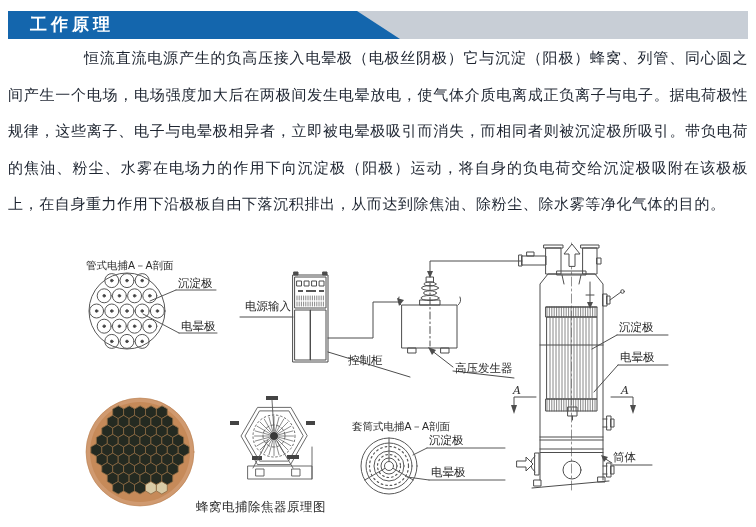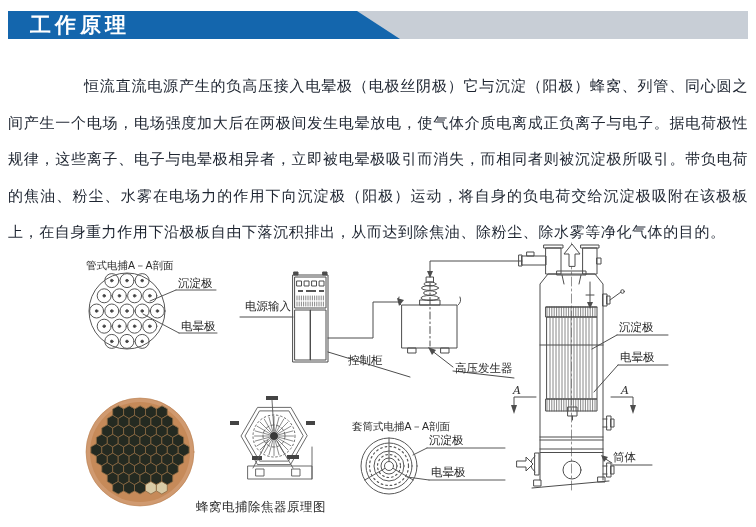--- a/index.html
+++ b/index.html
@@ -3,23 +3,23 @@
 <meta charset="utf-8">
 <style>
   html,body{margin:0;padding:0;background:#fff;}
   .page{position:relative;width:756px;height:527px;background:#ffffff;overflow:hidden;
         font-family:"Liberation Sans","DejaVu Sans",sans-serif;}
   
   .banner-gray{position:absolute;left:200px;top:11px;width:548px;height:28px;background:#c8ced6;}
   .banner-blue{position:absolute;left:8px;top:11px;width:392px;height:28px;background:#1466ad;
                clip-path:polygon(0 0,349px 0,392px 100%,0 100%);}
   .banner-title{position:absolute;left:30px;top:11px;height:28px;line-height:28px;
-                color:#ffffff;font-size:21px;font-weight:bold;letter-spacing:4px;}
+                color:#ffffff;font-size:17px;font-weight:bold;letter-spacing:4px;}
   
-  .para{position:absolute;left:8px;top:68px;width:740px;color:#1d2430;font-size:15px;
+  .para{position:absolute;left:8px;top:40px;width:740px;color:#1d2430;font-size:15px;
         line-height:36.6px;letter-spacing:0.6px;text-align:justify;text-indent:76px;
         font-weight:500;}
   svg text{fill:#2b2b2b;}
   .lbl{font-size:11.5px;}
   .ttl{font-size:10.5px;}
   .cap{font-size:12.5px;letter-spacing:0.5px;}
   .sec{font-size:11px;font-style:italic;font-family:"DejaVu Serif",serif;}
 </style>
 </head>
 <body>

